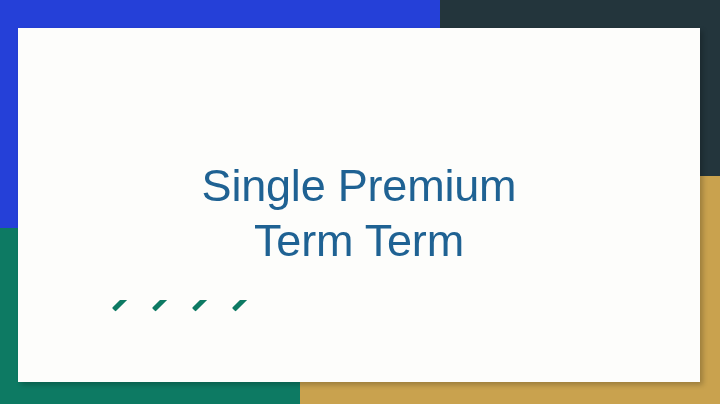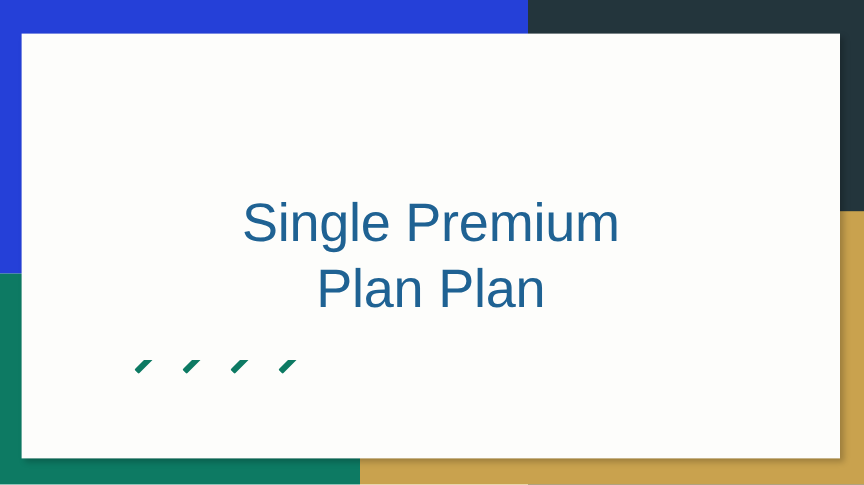--- a/index.html
+++ b/index.html
@@ -110,21 +110,21 @@
   <div class="stripes" id="stripes-br">
       <div class="stripe" style="background: rgb(201, 162, 78); height: 9px; width: 70px; left: 24px; top: 18px; transform: rotate(-45deg);"></div>
       <div class="stripe" style="background: rgb(201, 162, 78); height: 9px; width: 70px; left: 58px; top: 18px; transform: rotate(-45deg);"></div>
       <div class="stripe" style="background: rgb(201, 162, 78); height: 9px; width: 70px; left: 92px; top: 18px; transform: rotate(-45deg);"></div>
       <div class="stripe" style="background: rgb(201, 162, 78); height: 9px; width: 70px; left: 126px; top: 18px; transform: rotate(-45deg);"></div>
     </div>
 
   <div id="card" style="background: rgb(253, 253, 251);">
     <div id="title-block">
       <div class="title-line" style="color: rgb(31, 98, 147);">Single Premium</div>
-      <div class="title-line" style="color: rgb(31, 98, 147);">Plan Plan</div>
+      <div class="title-line" style="color: rgb(31, 98, 147);">Term Term</div>
     </div>
   </div>
 
   <div id="card-stripes-tl"></div>
   <div id="card-stripes-tr"></div>
   <div id="card-stripes-bl">
       <div class="stripe" style="background: rgb(13, 122, 99); height: 5px; width: 160px; left: 92px; top: 8px; transform: rotate(-45deg);"></div>
       <div class="stripe" style="background: rgb(13, 122, 99); height: 5px; width: 160px; left: 132px; top: 8px; transform: rotate(-45deg);"></div>
       <div class="stripe" style="background: rgb(13, 122, 99); height: 5px; width: 160px; left: 172px; top: 8px; transform: rotate(-45deg);"></div>
       <div class="stripe" style="background: rgb(13, 122, 99); height: 5px; width: 160px; left: 212px; top: 8px; transform: rotate(-45deg);"></div>

